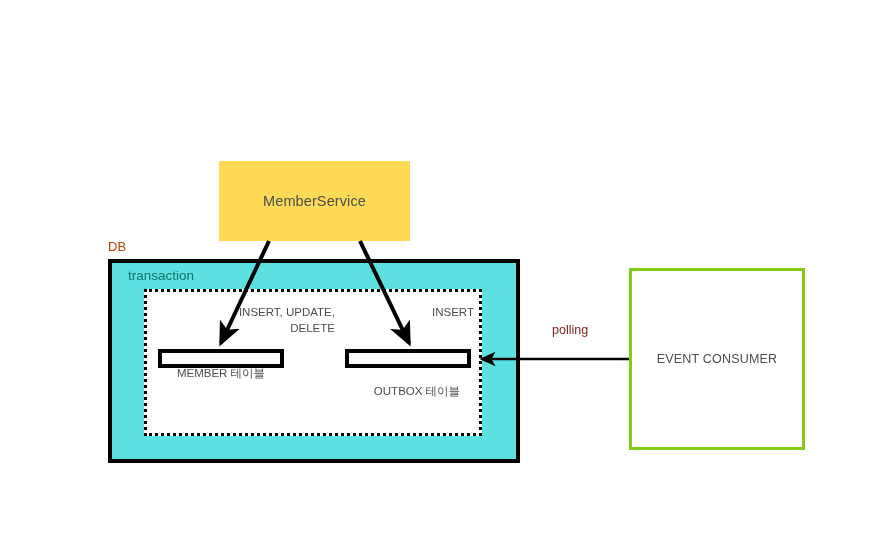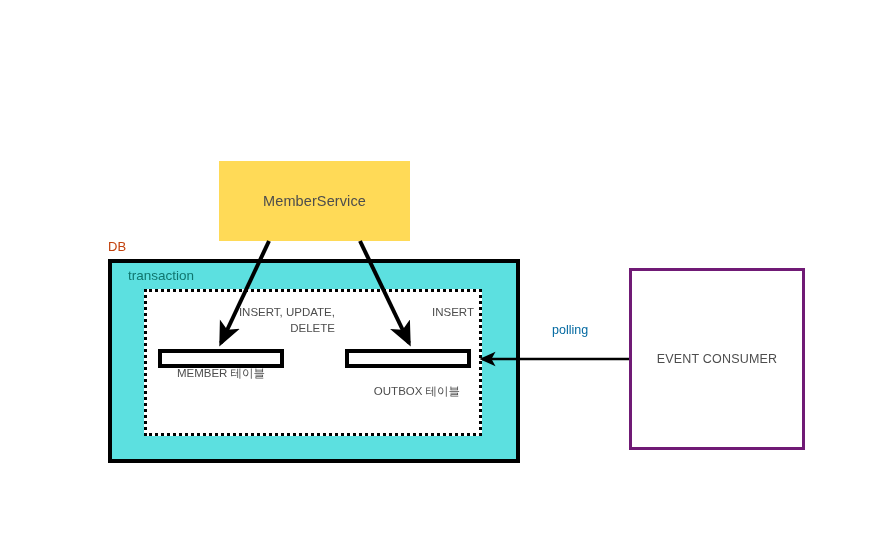--- a/index.html
+++ b/index.html
@@ -129,31 +129,31 @@
     left: 412px;
     top: 274px;
     width: 62px;
   }
 
   
   #polling-label {
     left: 552px;
     top: 293px;
     font-size: 12.5px;
-    color: #0369a1;
+    color: #7f1d1d;
   }
 
   
   #event-consumer {
     left: 629px;
     top: 238px;
     width: 176px;
     height: 182px;
     background: #ffffff;
-    border: 3px solid #701a75;
+    border: 3px solid #84cc16;
     box-sizing: border-box;
     display: flex;
     align-items: center;
     justify-content: center;
   }
   #event-consumer .label {
     font-size: 12.5px;
     color: #4d4d4d;
     letter-spacing: 0.2px;
   }

